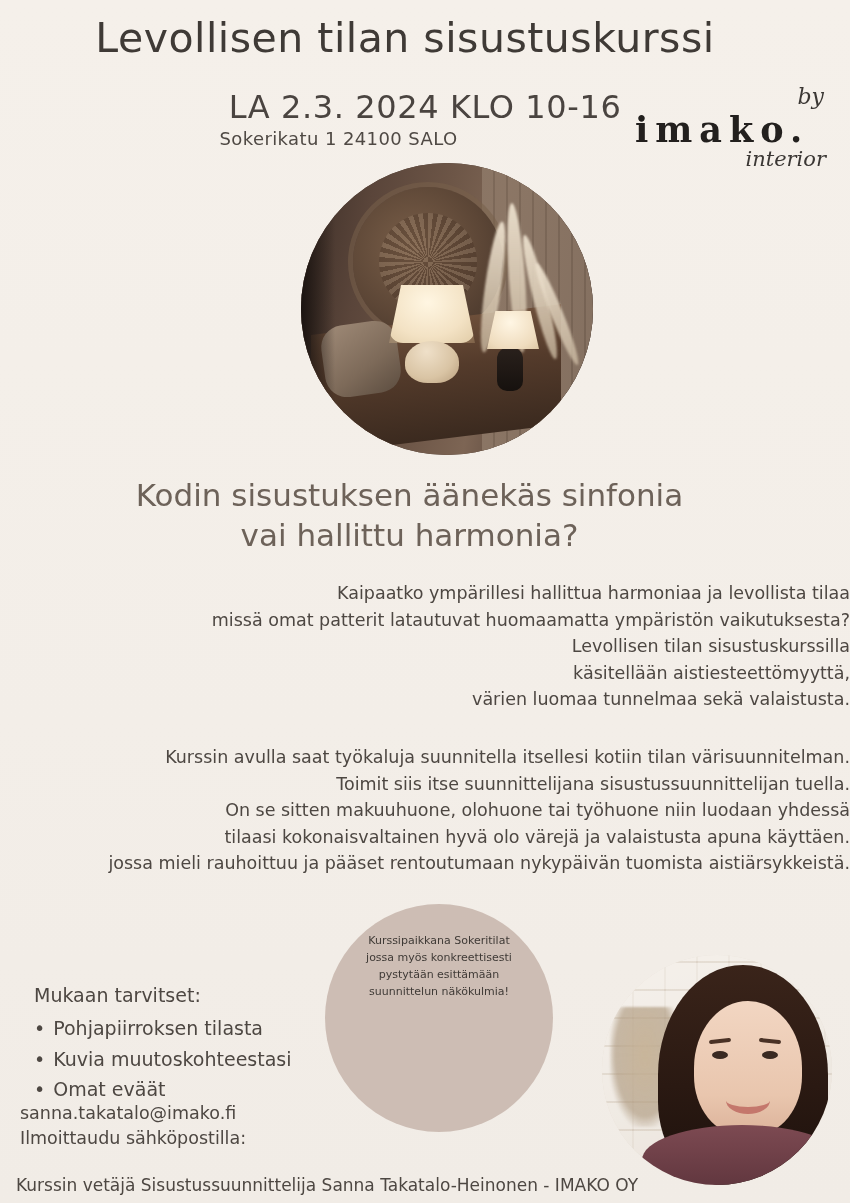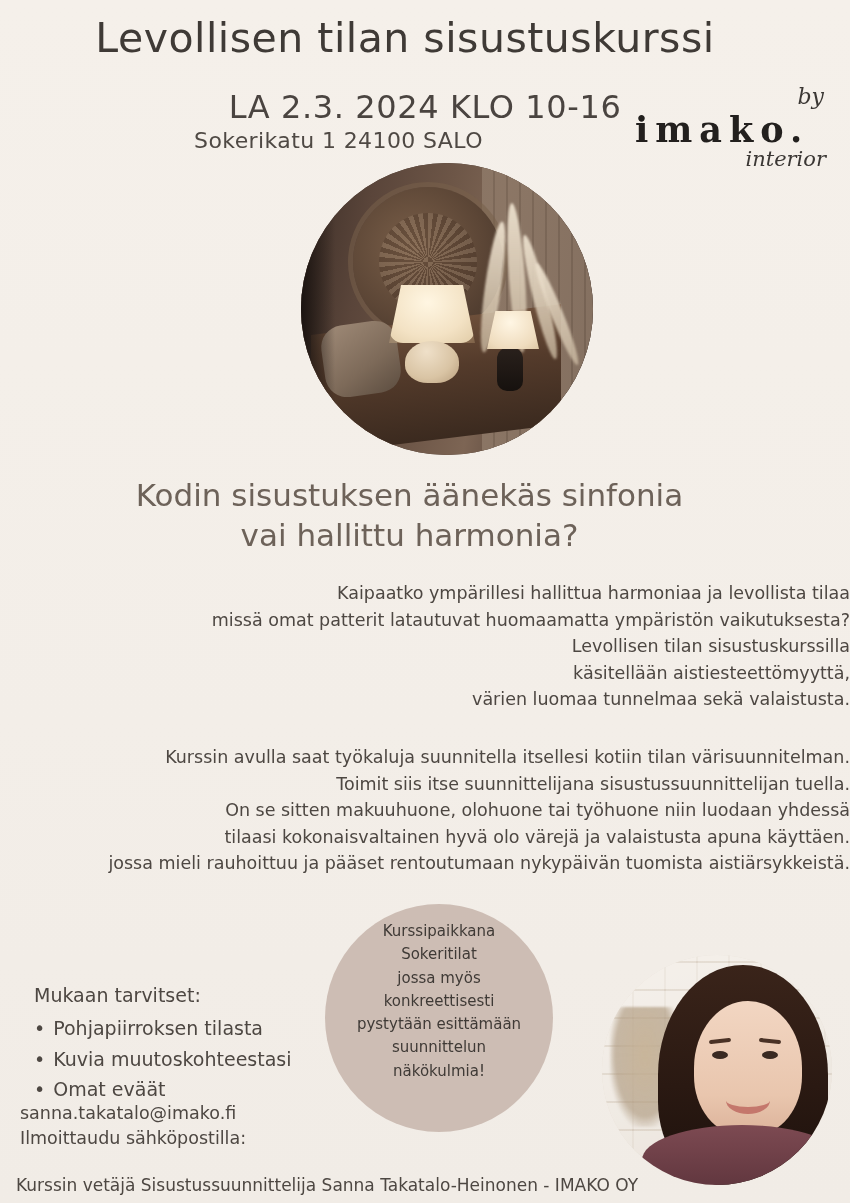--- a/index.html
+++ b/index.html
@@ -45,21 +45,21 @@
     color: #4a4440;
     letter-spacing: 0.6px;
     font-family: "DejaVu Sans", sans-serif;
   }
   .addr-line {
     position: absolute;
     top: 128px;
     left: 0;
     width: 677px;
     text-align: center;
-    font-size: 22px;
+    font-size: 18px;
     color: #4f4944;
     letter-spacing: 0.4px;
     font-family: "DejaVu Sans", sans-serif;
   }
 
   
   .brand {
     position: absolute;
     top: 86px;
     right: 18px;
@@ -281,22 +281,22 @@
     font-family: "DejaVu Sans", sans-serif;
   }
   .bubble-price {
     margin-top: 38px;
     font-size: 19px;
     line-height: 1.5;
     text-align: left;
     padding-left: 26px;
   }
   .bubble-note {
-    margin-top: 16px;
-    font-size: 15px;
+    margin-top: 28px;
+    font-size: 11px;
     line-height: 1.55;
     padding: 0 26px;
   }
 
   
   .portrait {
     position: absolute;
     left: 602px;
     top: 955px;
     width: 230px;

